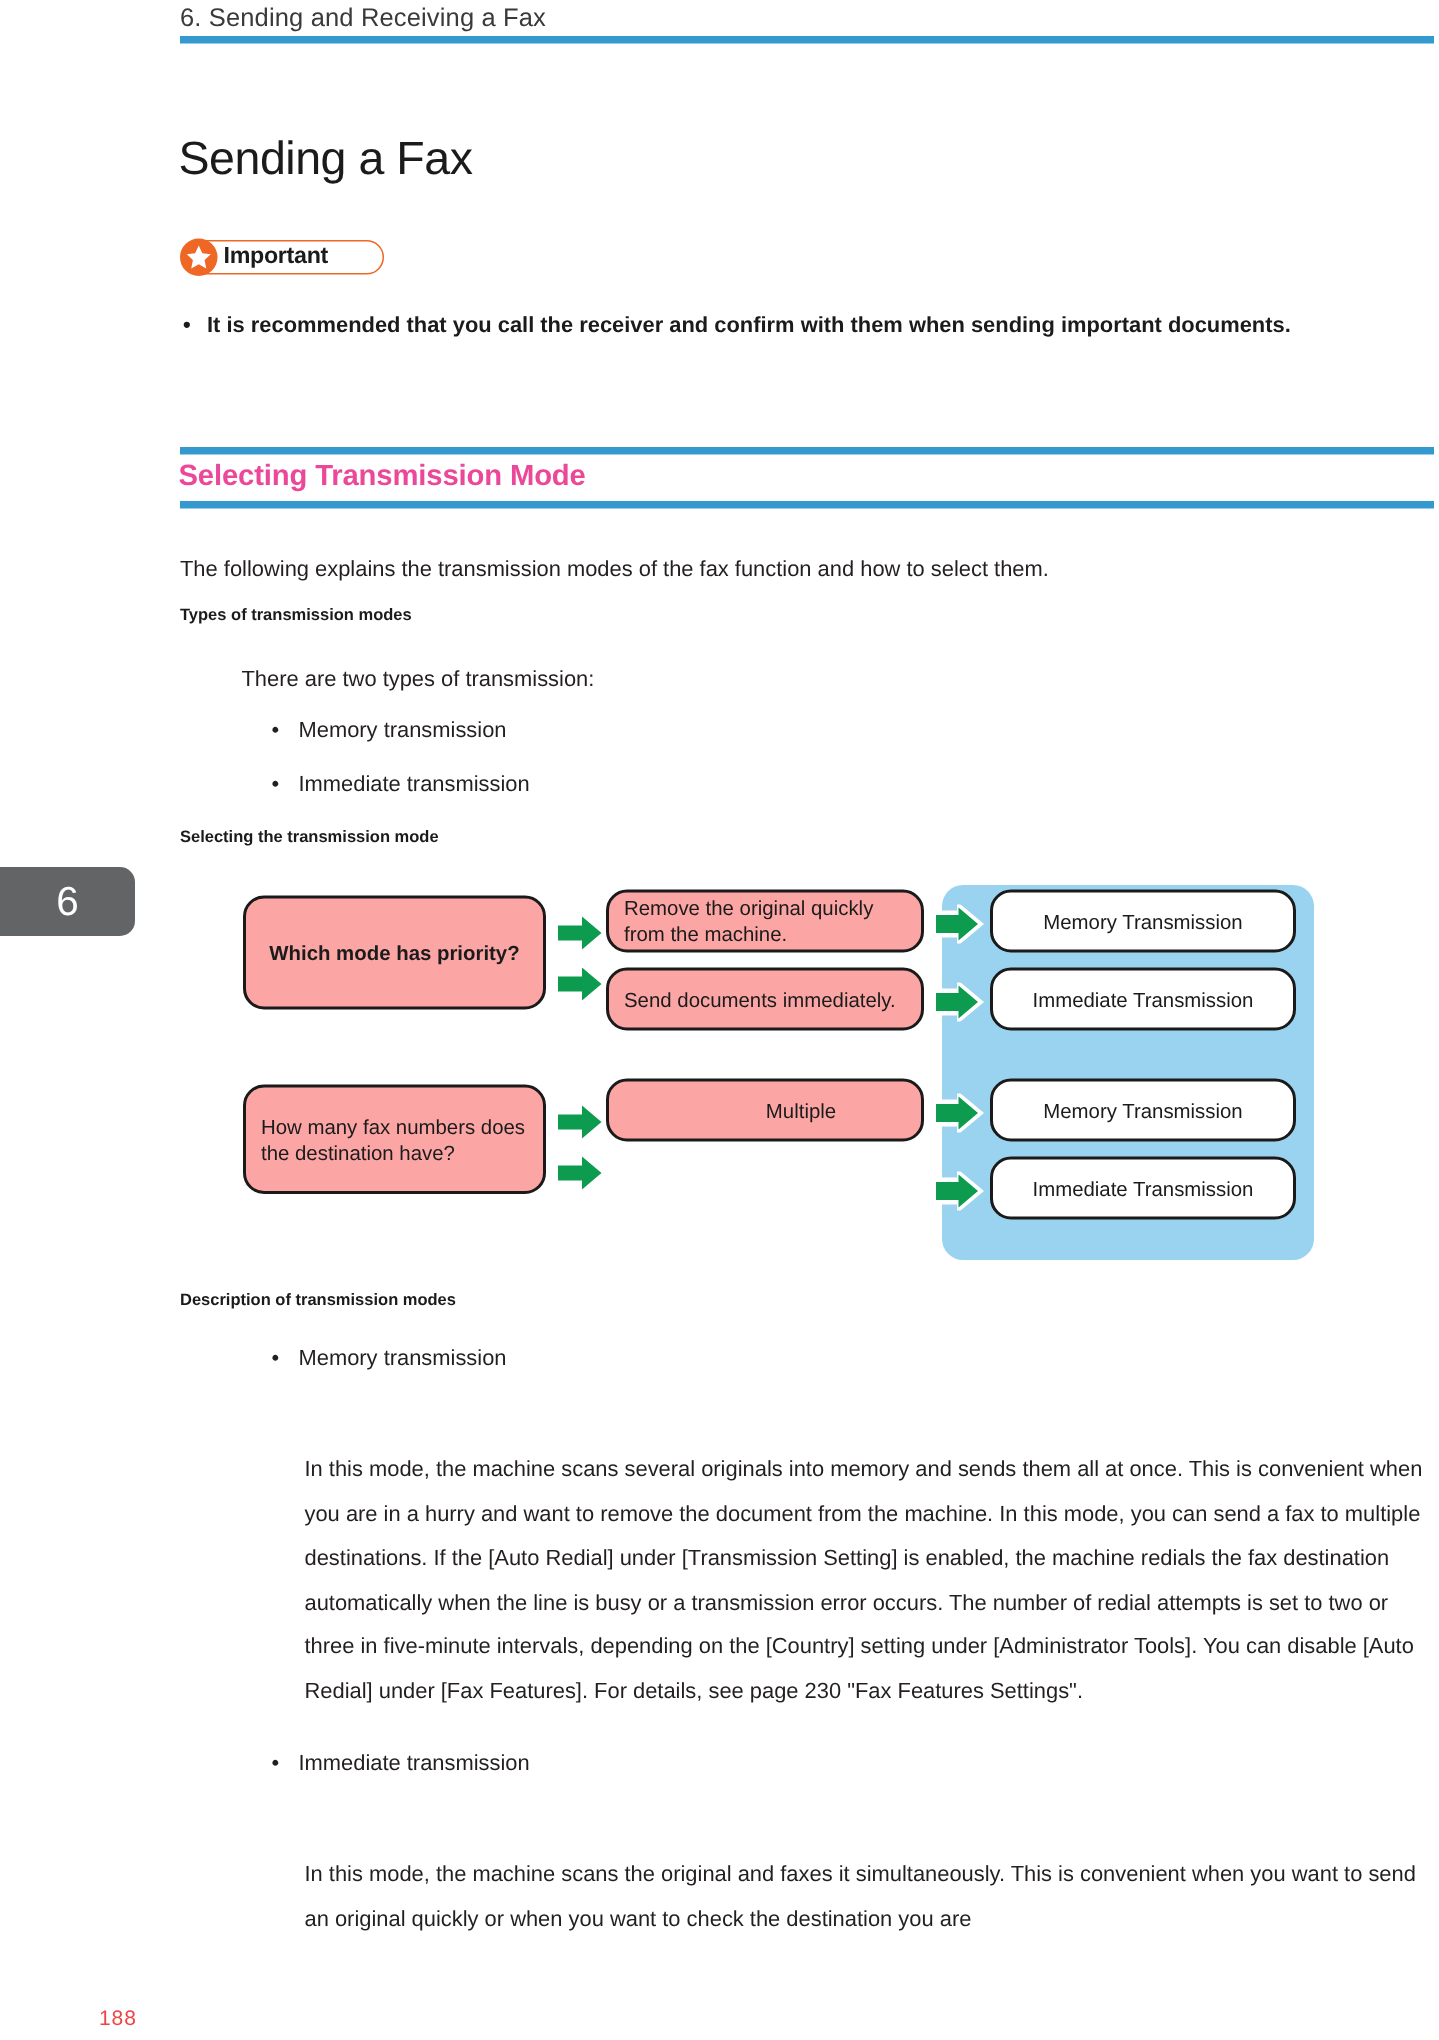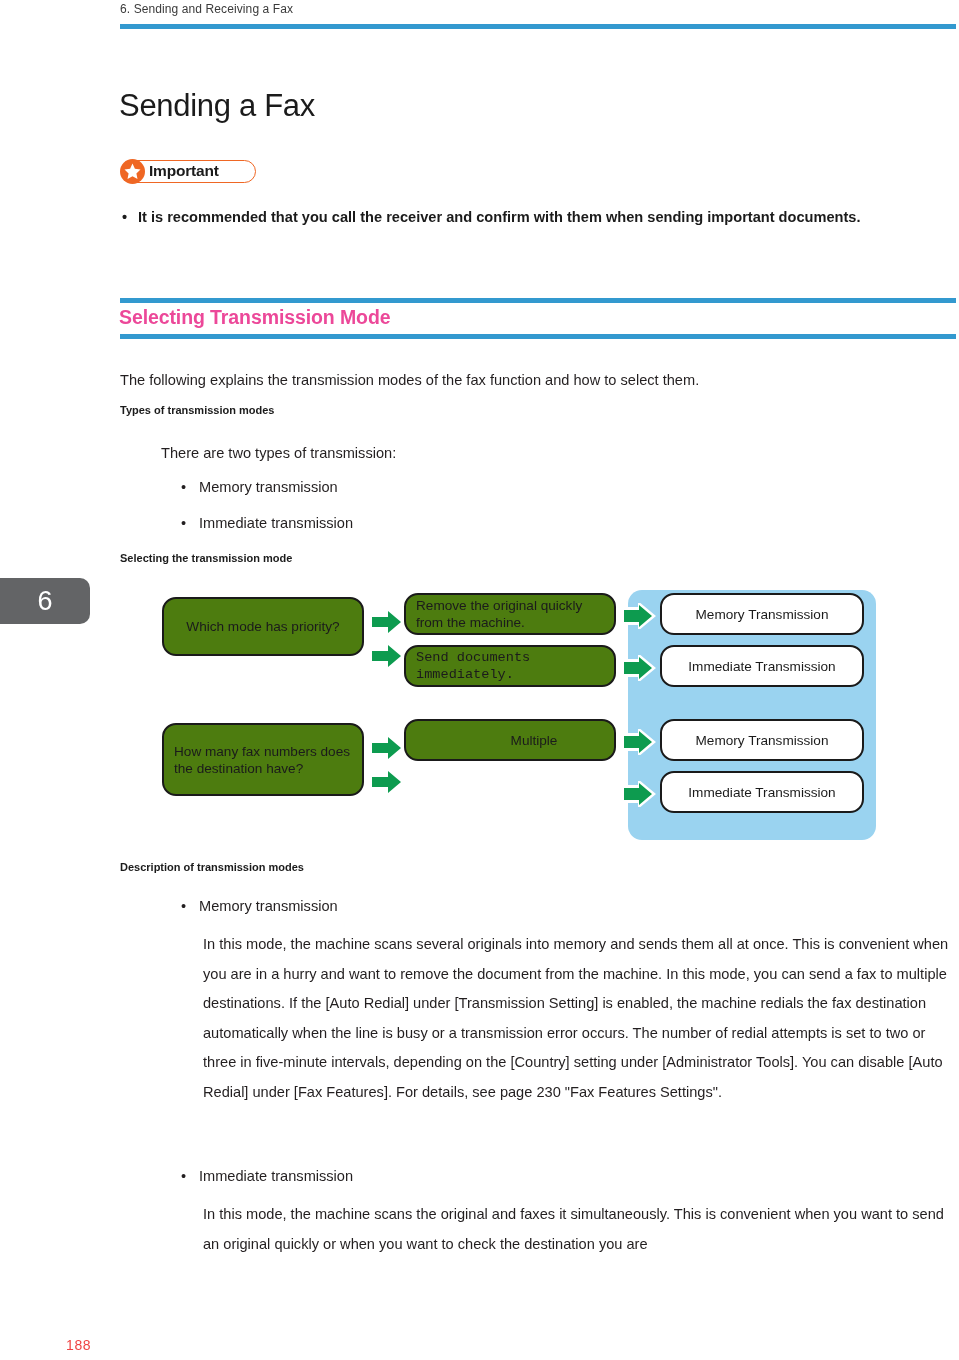--- a/index.html
+++ b/index.html
@@ -14,21 +14,21 @@
     font-family: "Liberation Sans", sans-serif;
     color: #231f20;
     overflow: hidden;
   }
 
   
   .running-header {
     position: absolute;
     left: 120px;
     top: 2px;
-    font-size: 12px;
+    font-size: 17px;
     letter-spacing: 0.1px;
     color: #3a3a3a;
   }
   .header-rule {
     position: absolute;
     left: 120px;
     top: 24px;
     width: 836px;
     height: 5px;
     background: #3399cf;
@@ -163,20 +163,21 @@
     left: 0;
     top: 0;
   }
   .bullet-item .txt { margin-left: 18px; display: block; }
 
   .para {
     position: absolute;
     font-size: 14.6px;
     line-height: 29.5px;
     color: #231f20;
+    margin-top: 36px;
   }
 
   
   .diagram {
     position: absolute;
     left: 160px;
     top: 585px;
     width: 720px;
     height: 258px;
   }
@@ -193,21 +194,21 @@
     position: absolute;
     box-sizing: border-box;
     border: 2.6px solid #1a1a1a;
     border-radius: 14px;
     font-size: 13.6px;
     color: #1b1b1b;
     line-height: 17px;
     display: flex;
     align-items: center;
   }
-  .node.gray { background: #4d7c0f; }
+  .node.gray { background: #fca5a5; }
   .node.white { background: #ffffff; }
   .node .inner { width: 100%; padding: 0 10px; box-sizing: border-box; }
   .node.center .inner { text-align: center; }
   .node.left .inner { text-align: left; }
 
   
   .arrow {
     position: absolute;
     width: 30px;
     height: 22px;
@@ -266,39 +267,39 @@
   <span class="dot">•</span>
   <span class="txt">Immediate transmission</span>
 </div>
 
 <div class="sub-head" style="left:120px; top:552px;">Selecting the transmission mode</div>
 
 <div class="diagram">
 
   <div class="blue-panel"></div>
 
-  <div class="node gray center" style="left:2px; top:12px; width:202px; height:59px;">
+  <div class="node gray center" style="left:2px; top:12px; width:202px; height:76px;font-weight:bold;">
     <span class="inner">Which mode has priority?</span>
   </div>
 
   <div class="arrow" style="left:212px; top:26px;">
     <svg width="30" height="22" viewBox="0 0 30 22">
       <polygon fill="#0d9b4f" points="0,6 16,6 16,0 29,11 16,22 16,16 0,16"></polygon>
     </svg>
   </div>
   <div class="arrow" style="left:212px; top:60px;">
     <svg width="30" height="22" viewBox="0 0 30 22">
       <polygon fill="#0d9b4f" points="0,6 16,6 16,0 29,11 16,22 16,16 0,16"></polygon>
     </svg>
   </div>
 
   <div class="node gray left" style="left:244px; top:8px; width:212px; height:42px;">
     <span class="inner">Remove the original quickly from the machine.</span>
   </div>
-  <div class="node gray left" style="left:244px; top:60px; width:212px; height:42px;font-family:Liberation Mono, monospace;">
+  <div class="node gray left" style="left:244px; top:60px; width:212px; height:42px;">
     <span class="inner">Send documents immediately.</span>
   </div>
 
   <div class="arrow" style="left:462px; top:18px;">
     <svg width="34" height="26" viewBox="0 0 34 26">
       <polygon fill="#ffffff" points="0,4 16,4 16,-2 34,13 16,28 16,22 0,22"></polygon>
       <polygon fill="#0d9b4f" points="2,7 17,7 17,2 30,13 17,24 17,19 2,19"></polygon>
     </svg>
   </div>
   <div class="arrow" style="left:462px; top:70px;">

